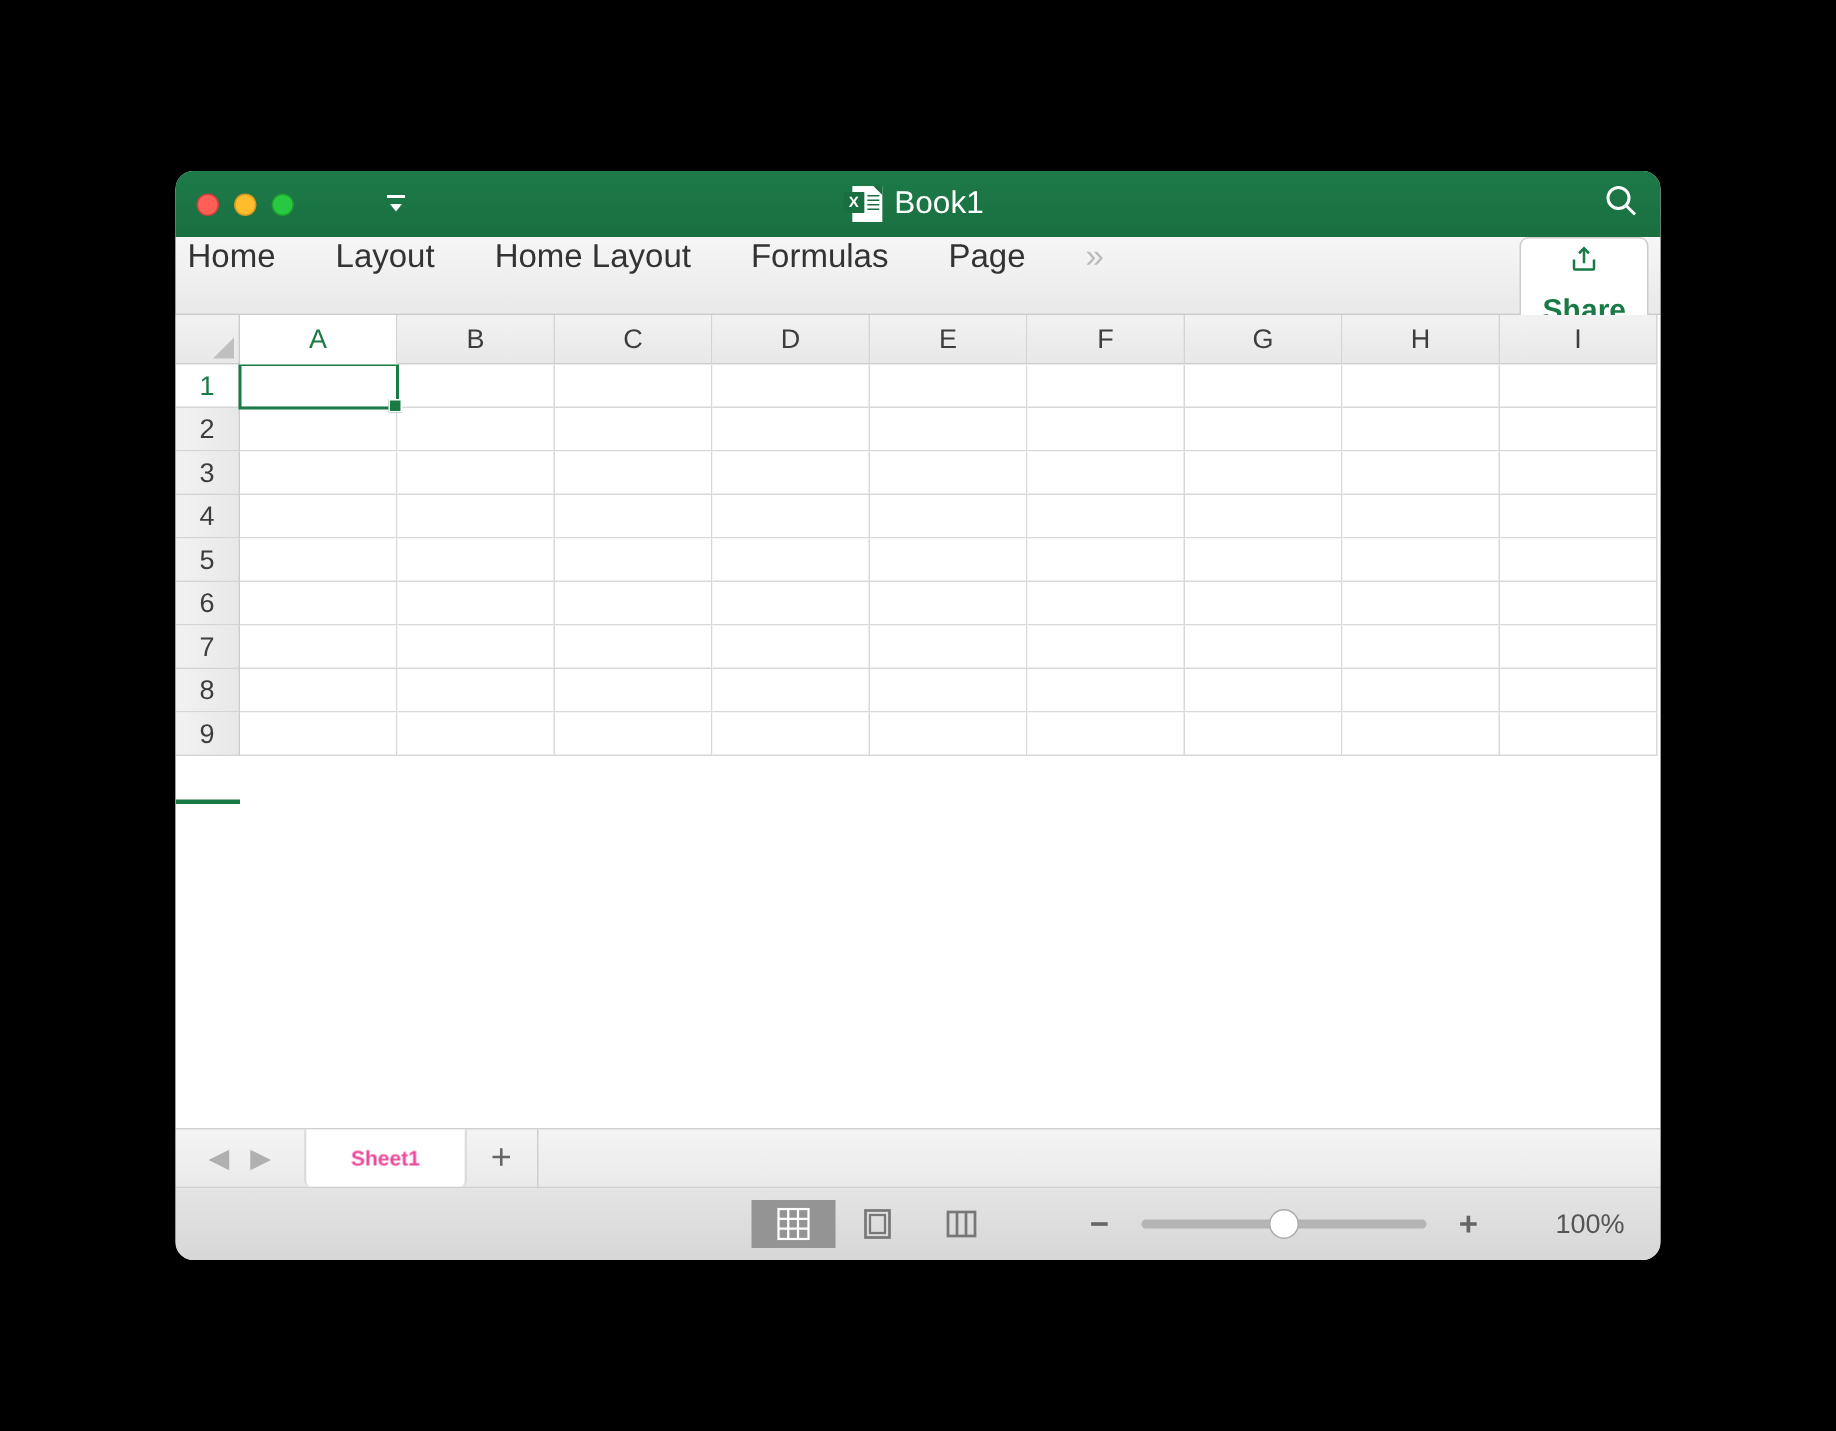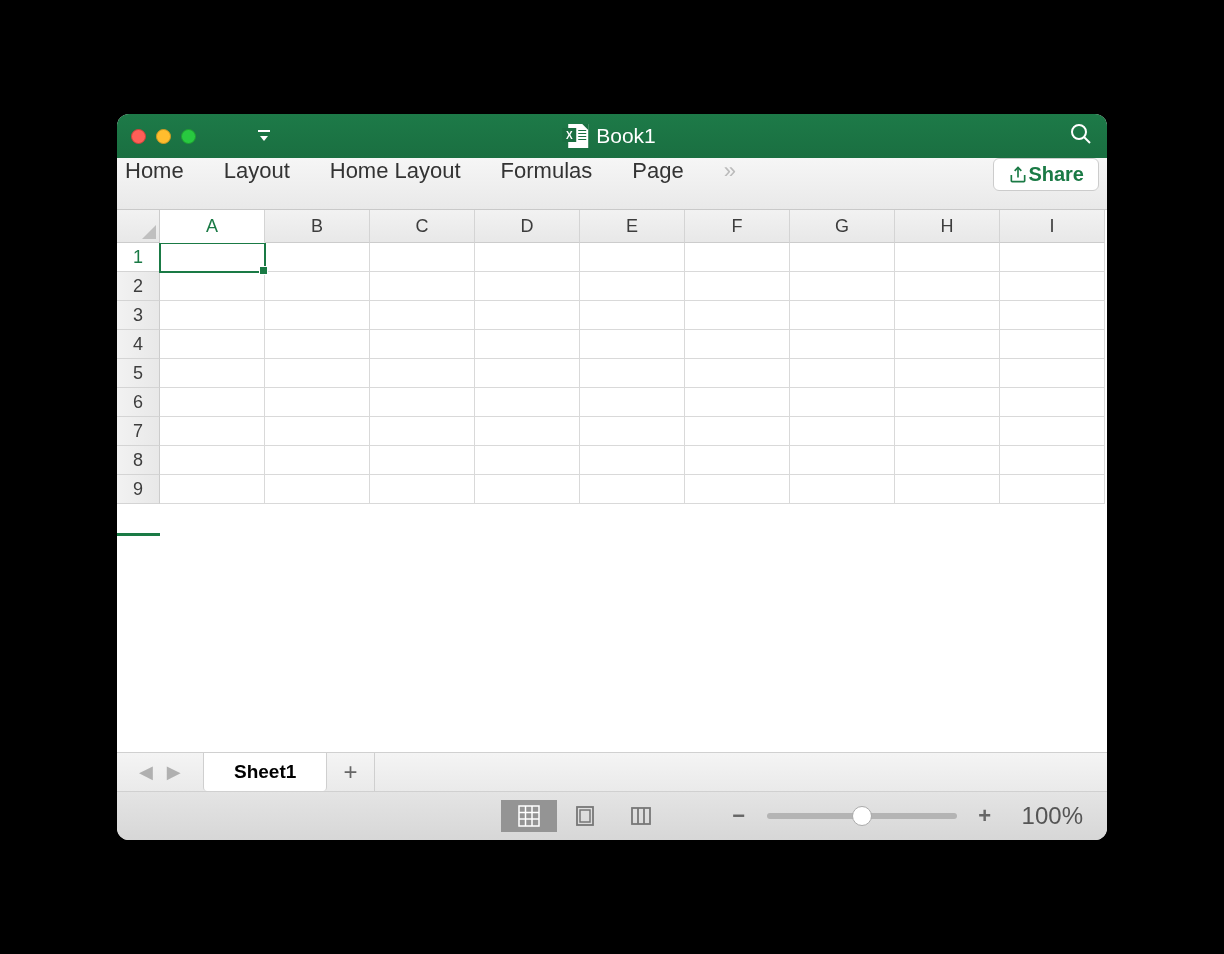--- a/index.html
+++ b/index.html
@@ -71,22 +71,22 @@
     gap: 40px;
     font-size: 22px;
     color: #333;
   }
   .ribbon .tab { cursor:pointer; }
   .more-tabs { color:#bbb; font-size:22px; letter-spacing:2px; }
   .share-btn {
     margin-left:auto;
     background:#fff; border:1px solid #ccc; border-radius:6px;
     padding: 4px 14px;
-    display:flex; align-items:center; gap:0;
-    color:#1a7a45; font-weight:600; font-size:20px;
+    display:flex; align-items:center; gap:13px;
+    color:#1a7a45; font-weight:600; font-size:20px;flex-direction:column;
   }
   .share-btn svg { width:20px; height:20px; stroke:#1a7a45; fill:none; stroke-width:2; }
 
   
   .sheet-area { flex:1; display:flex; flex-direction:column; background:#fff; overflow:hidden; }
   .grid-wrap { display:flex; }
   .corner {
     width:43px; height:33px; background:linear-gradient(#f2f2f2,#e8e8e8);
     border-right:1px solid #ccc; border-bottom:1px solid #ccc;
     position:relative;
@@ -135,21 +135,21 @@
     border-top:1px solid #d0d0d0;
     border-bottom:1px solid #d0d0d0;
     display:flex; align-items:center;
   }
   .nav-arrows { display:flex; gap:14px; padding:0 22px; }
   .nav-arrows span { color:#b0b0b0; font-size:18px; }
   .sheet-tab {
     background:#fff; border:1px solid #cfcfcf; border-bottom:none; border-top:none;
     padding:0 30px; height:100%;
     display:flex; align-items:center;
-    color:#000000; font-weight:600; font-size:19px;
+    color:#ec4899; font-weight:600; font-size:14px;
     border-radius: 0 0 4px 4px;
     transform: perspective(100px) rotateX(0);
     margin-top:-1px;
     justify-content:center;
   }
   .new-sheet {
     width:48px; height:100%; display:flex; align-items:center; justify-content:center;
     border-right:1px solid #cfcfcf; color:#666; font-size:24px;
   }
   .sheet-rest { flex:1; }
@@ -174,21 +174,21 @@
   .zoom-slider {
     width:190px; height:6px; background:#b4b4b4; border-radius:3px;
     position:relative;
   }
   .zoom-slider::after {
     content:""; position:absolute; left:50%; top:50%;
     transform:translate(-50%,-50%);
     width:18px; height:18px; background:#fff; border:1px solid #aaa;
     border-radius:50%;
   }
-  .zoom-pct { font-size:24px; color:#555; margin-left:9px; }
+  .zoom-pct { font-size:18px; color:#555; margin-left:30px; }
 </style>
 </head>
 <body>
 
 <div class="window">
 
   <div class="titlebar">
     <div class="traffic">
       <div class="dot red"></div>
       <div class="dot yellow"></div>

